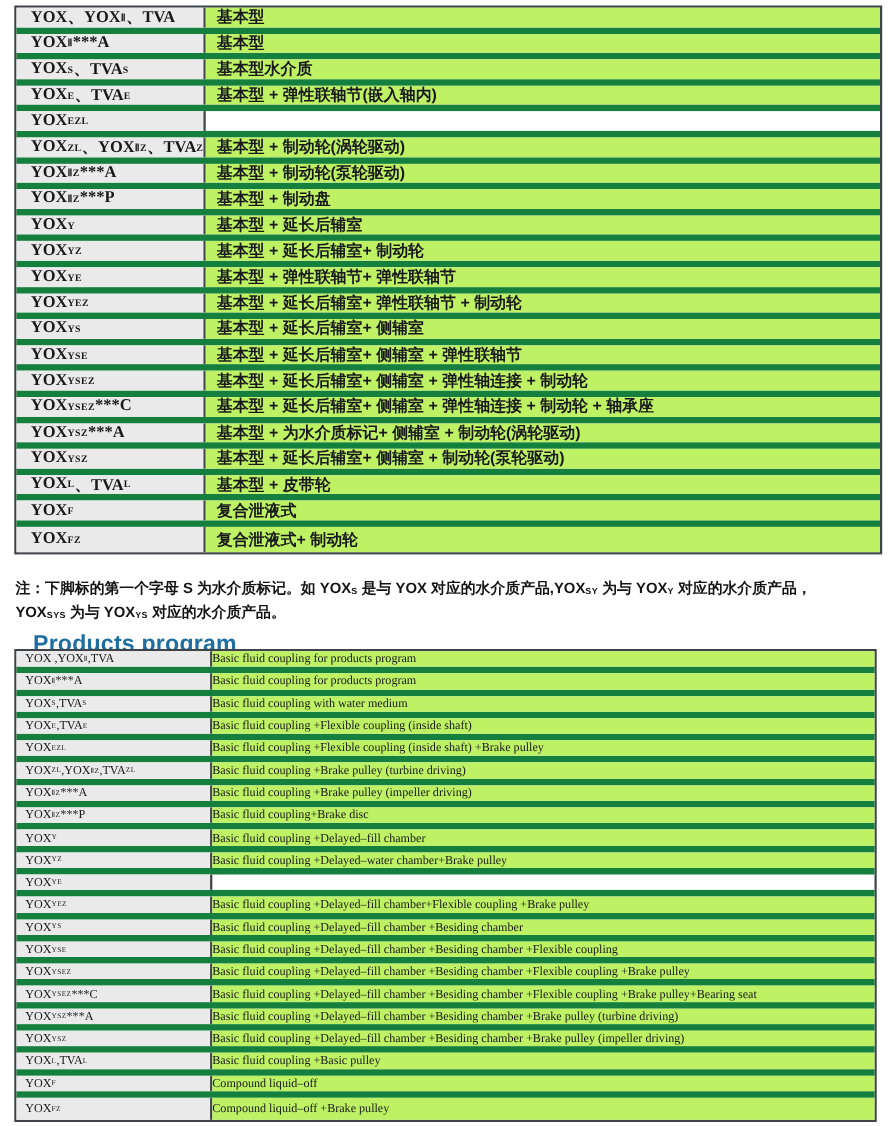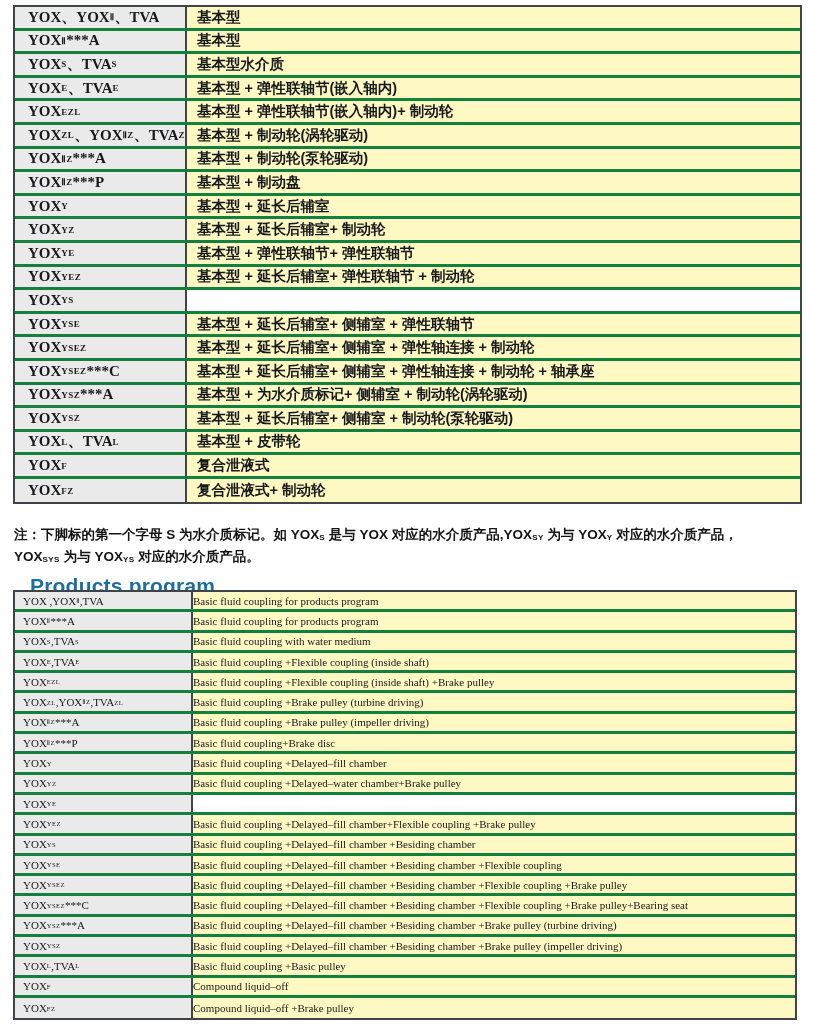--- a/index.html
+++ b/index.html
@@ -1,25 +1,25 @@
 <!DOCTYPE html>
 <html><head>
 <meta charset="utf-8">
 <style>
   html,body{margin:0;padding:0;}
   body{
     width:814px;height:1024px;background:#ffffff;position:relative;
     font-family:"Liberation Sans",sans-serif;color:#1a1a1a;overflow:hidden;
   }
   .tbl{position:absolute;left:13px;border:2px solid #3e4449;box-sizing:border-box;background:#fff;}
-  .tbl .row{display:flex;border-bottom:3px solid #15803d;box-sizing:border-box;}
+  .tbl .row{display:flex;border-bottom:6px solid #15803d;box-sizing:border-box;}
   .tbl .row:last-child{border-bottom:none;}
   .cell{display:flex;align-items:center;box-sizing:border-box;overflow:hidden;white-space:nowrap;}
   .cell-model{background:#eaeaea;border-right:2px solid #3e4449;}
-  .cell-desc{background:#fef9c3;}
+  .cell-desc{background:#bef264;}
   
   .t1{top:5px;width:789px;}
   .t1 .row{height:23.6px;}
   .t1 .cell-model{width:172px;padding-left:13px;
     font-family:"Liberation Serif",serif;font-weight:700;font-size:15px;color:#17181a;}
   .t1 .cell-desc{flex:1;padding-left:10px;
     font-family:"Liberation Sans",sans-serif;font-weight:700;font-size:14.5px;color:#17181a;}
   
   .t2{top:590px;width:784px;}
   .t2 .row{height:20.3px;}
@@ -84,23 +84,20 @@
       </div>
       <div class="cell cell-desc">
         <span>基本型 + 弹性联轴节(嵌入轴内)</span>
       </div>
     </div>
     <div class="row">
       <div class="cell cell-model">
         <span>YOX</span>
         <span class="sub">EZL</span>
       </div>
-      <div class="cell cell-desc">
-        <span>基本型 + 弹性联轴节(嵌入轴内)+ 制动轮</span>
-      </div>
     </div>
     <div class="row">
       <div class="cell cell-model">
         <span>YOX</span>
         <span class="sub">ZL</span>
         <span>、YOX</span>
         <span class="sub">ⅡZ</span>
         <span>、TVA</span>
         <span class="sub">ZL</span>
       </div>
@@ -161,20 +158,23 @@
         <span class="sub">YEZ</span>
       </div>
       <div class="cell cell-desc">
         <span>基本型 + 延长后辅室+ 弹性联轴节 + 制动轮</span>
       </div>
     </div>
     <div class="row">
       <div class="cell cell-model">
         <span>YOX</span>
         <span class="sub">YS</span>
+      </div>
+      <div class="cell cell-desc">
+        <span>基本型 + 延长后辅室+ 侧辅室</span>
       </div>
     </div>
     <div class="row">
       <div class="cell cell-model">
         <span>YOX</span>
         <span class="sub">YSE</span>
       </div>
       <div class="cell cell-desc">
         <span>基本型 + 延长后辅室+ 侧辅室 + 弹性联轴节</span>
       </div>

